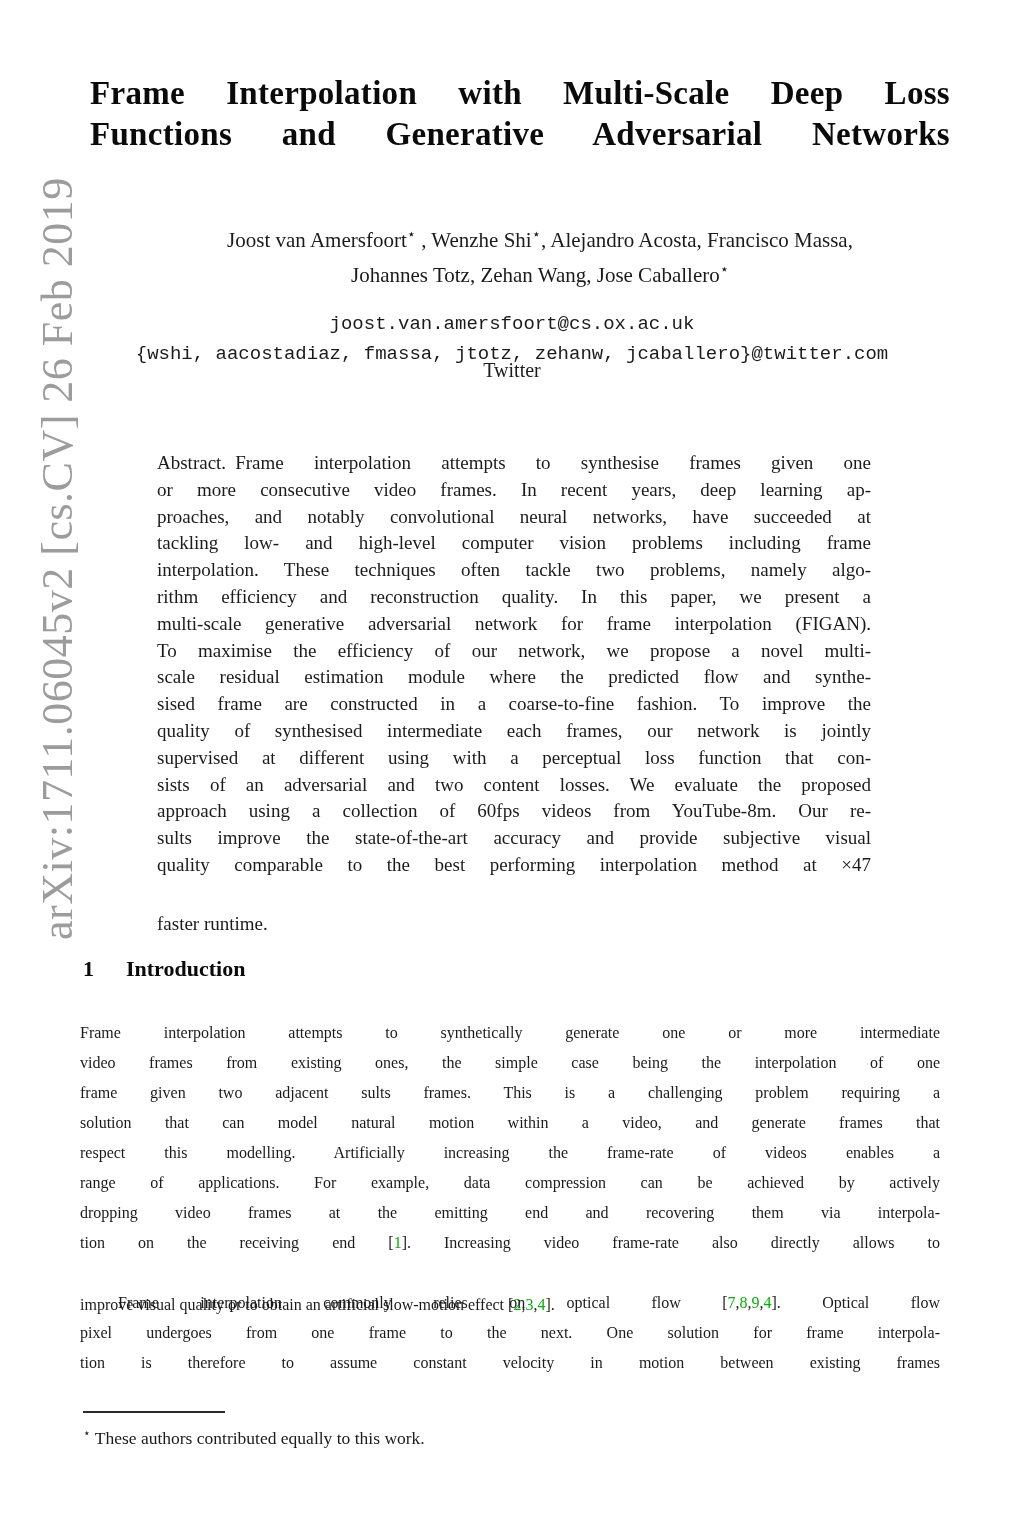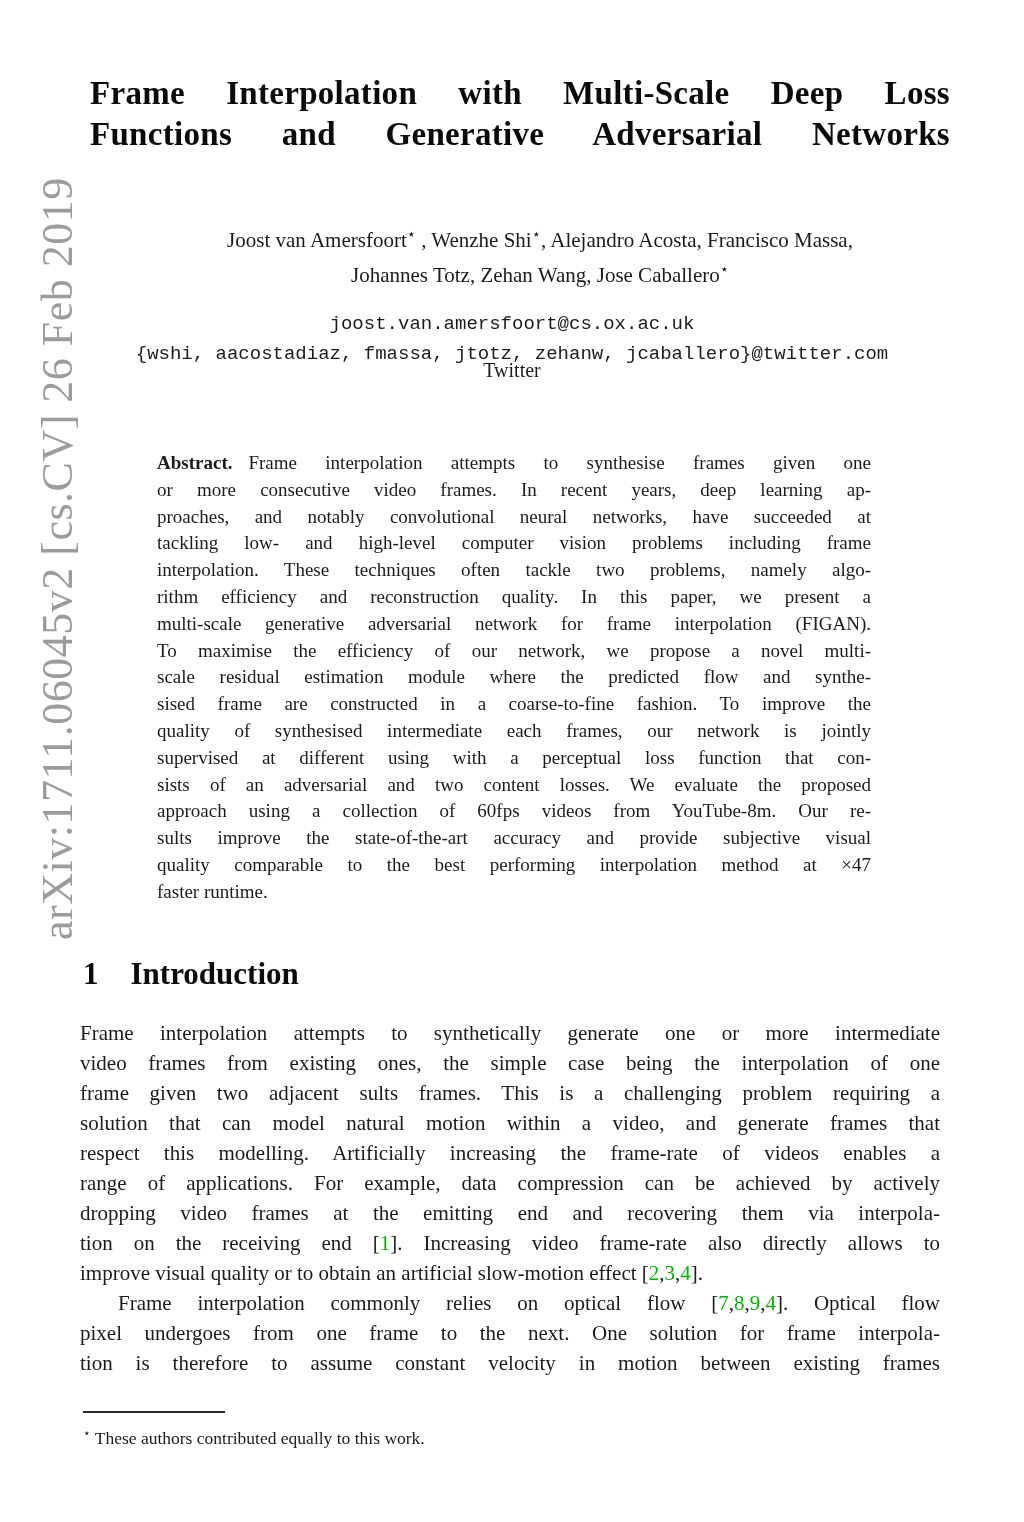--- a/index.html
+++ b/index.html
@@ -64,42 +64,42 @@
     text-align: center;
     font-size: 20px;
   }
 
   .abstract {
     position: absolute;
     left: 157px; top: 450px; width: 714px;
     font-size: 19px;
     line-height: 26.8px;
   }
-  .abs-label { font-weight: bold; margin-right: 16px; }
+  .abs-label { font-weight: normal; margin-right: 9px; }
 
   .line {
     text-align: justify;
     text-align-last: justify;
   }
-  .endline { text-align-last: left; }
+  .endline { text-align-last: left; margin-top: 32px; }
   .indent { text-indent: 38px; }
 
   .heading {
     position: absolute;
     left: 83px; top: 956px; width: 860px;
     font-weight: bold;
-    font-size: 31px;
+    font-size: 22px;
     color: #0a0a0a;
   }
   .heading .secnum { margin-right: 32px; }
 
   .para {
     position: absolute;
     left: 80px; width: 860px;
-    font-size: 21px;
+    font-size: 16px;
     line-height: 30px;
   }
   .para1 { top: 1018px; }
   .para2 { top: 1288px; }
 
   .cite { color: #00b400; }
   sup.star { font-size: 70%; }
 
   .footnote-rule {
     position: absolute;

